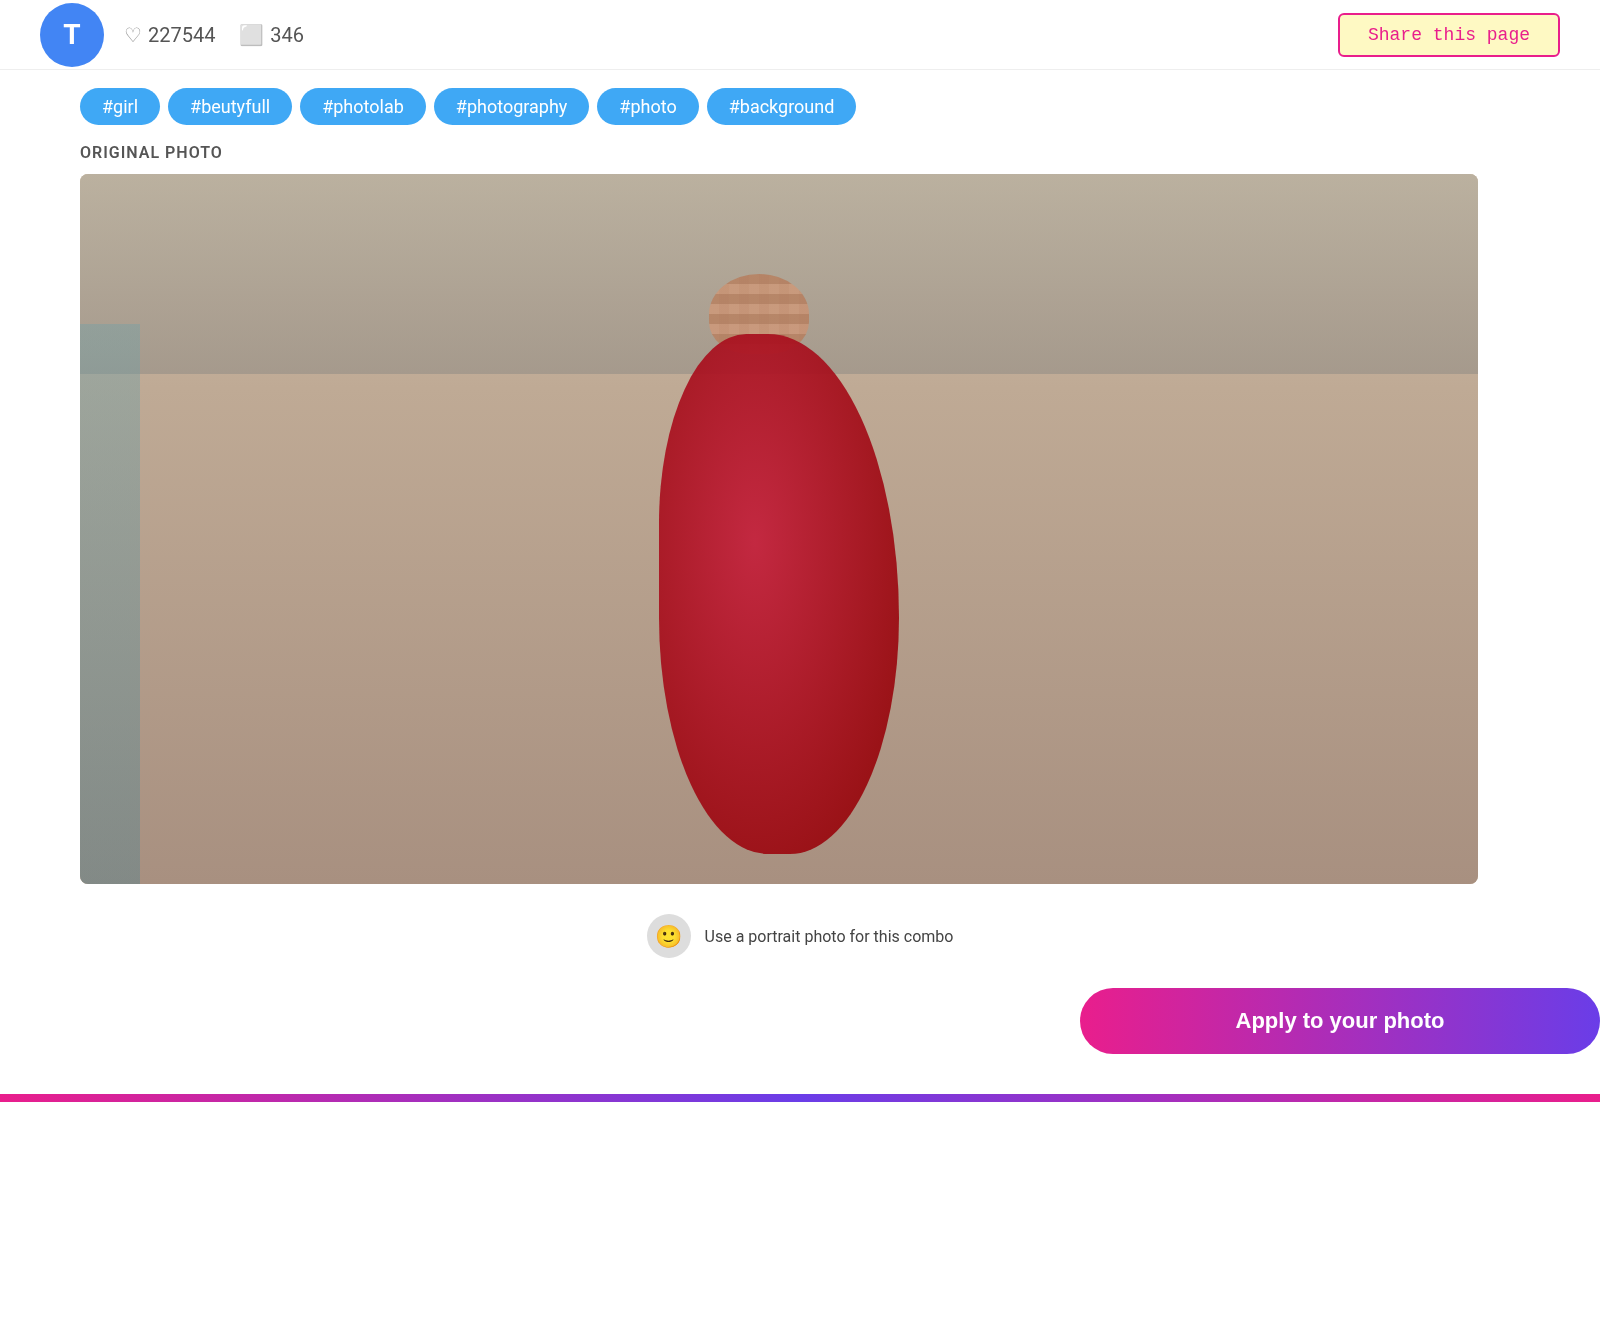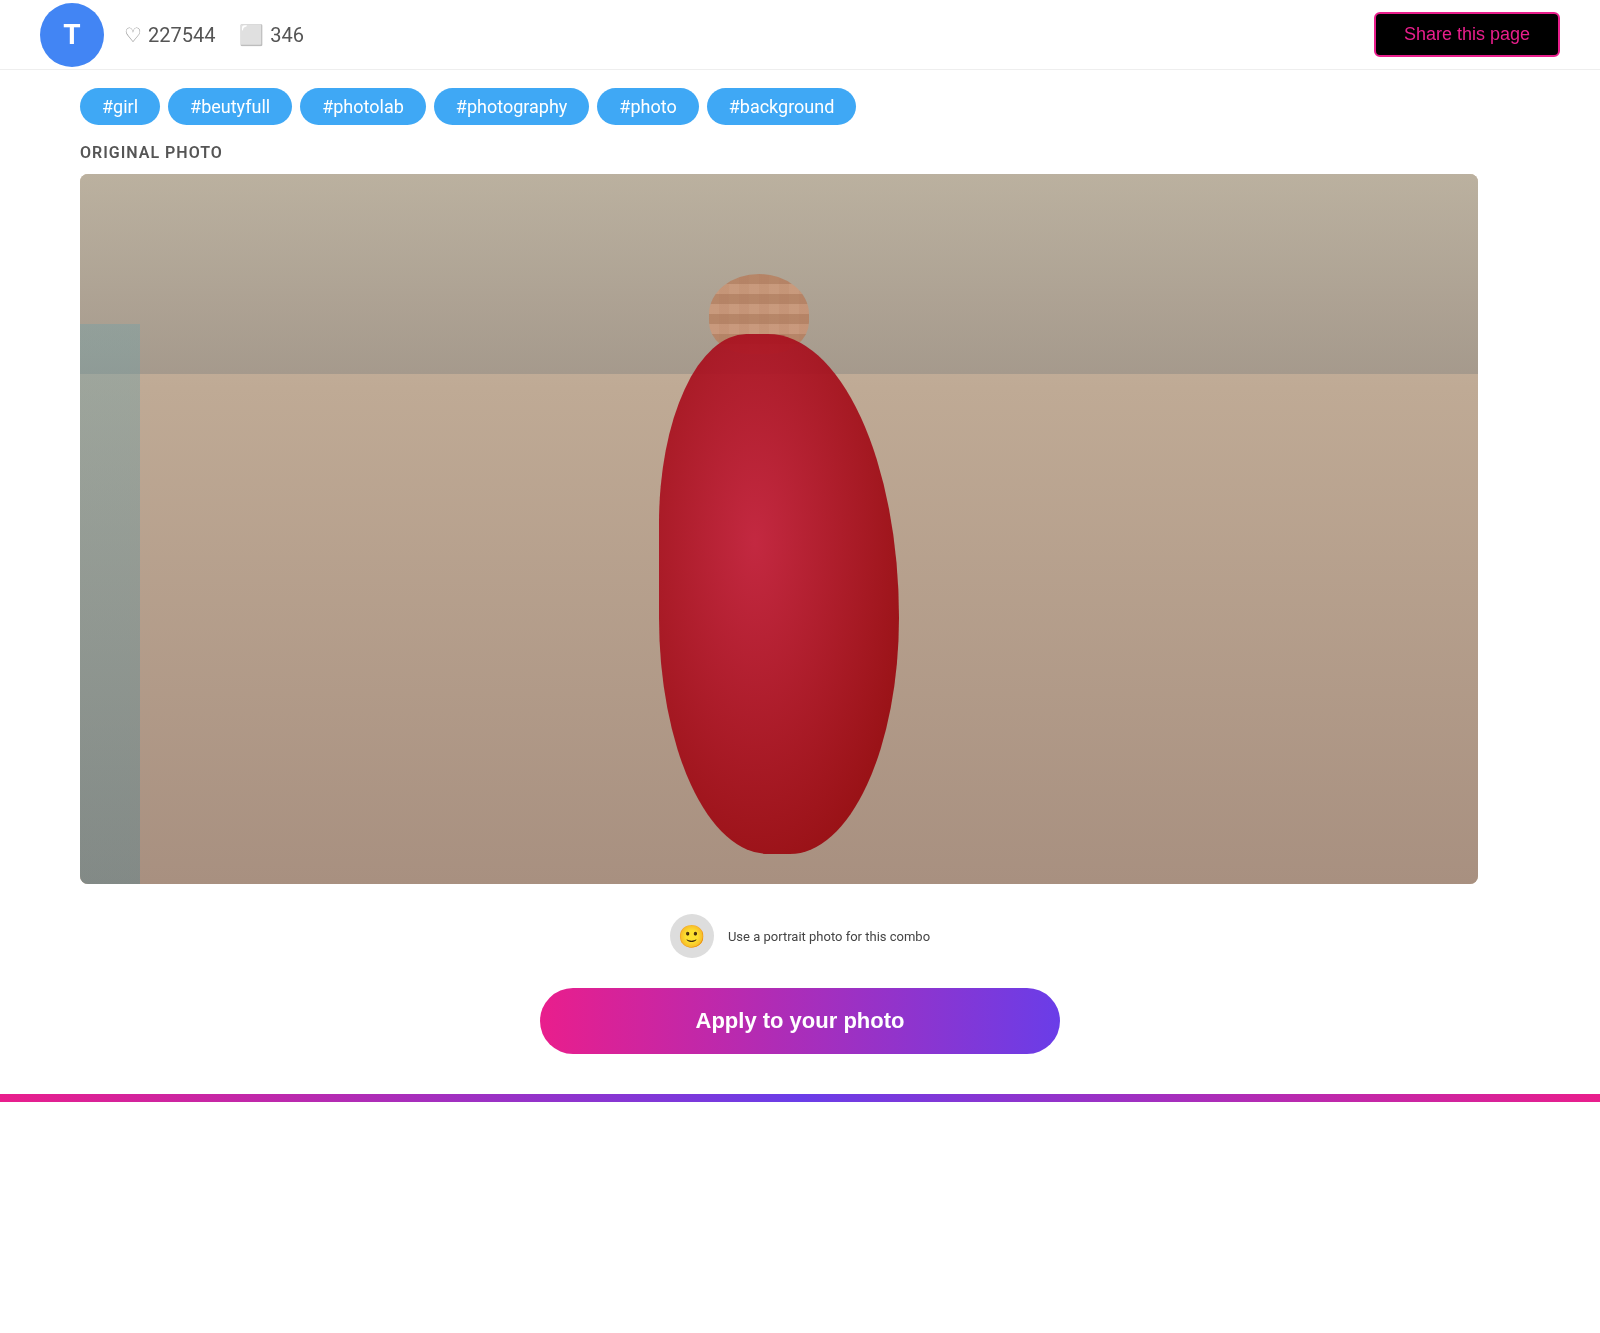--- a/index.html
+++ b/index.html
@@ -57,26 +57,27 @@
     .stat-icon {
       font-size: 20px;
     }
 
     .heart-icon { color: #999; }
     .share-icon { color: #999; }
 
     .share-button {
       border: 2px solid #e91e8c;
       color: #e91e8c;
-      background: #000000;
+      background: #fef9c3;
       padding: 10px 28px;
       border-radius: 6px;
       font-size: 18px;
       cursor: pointer;
       white-space: nowrap;
+      font-family: Liberation Mono, monospace;
     }
 
     .tags-section {
       padding: 18px 80px;
       display: flex;
       flex-wrap: wrap;
       gap: 8px;
     }
 
     .tag {
@@ -321,27 +322,27 @@
       height: 44px;
       border-radius: 50%;
       background: #ddd;
       display: flex;
       align-items: center;
       justify-content: center;
       font-size: 22px;
     }
 
     .hint-text {
-      font-size: 13px;
+      font-size: 16px;
       color: #444;
     }
 
     .apply-button-container {
       display: flex;
-      justify-content: center;
+      justify-content: flex-end;
       padding: 10px 0 30px;
     }
 
     .apply-button {
       background: linear-gradient(90deg, #e91e8c, #6a3de8);
       color: white;
       border: none;
       border-radius: 40px;
       padding: 20px 80px;
       font-size: 22px;

